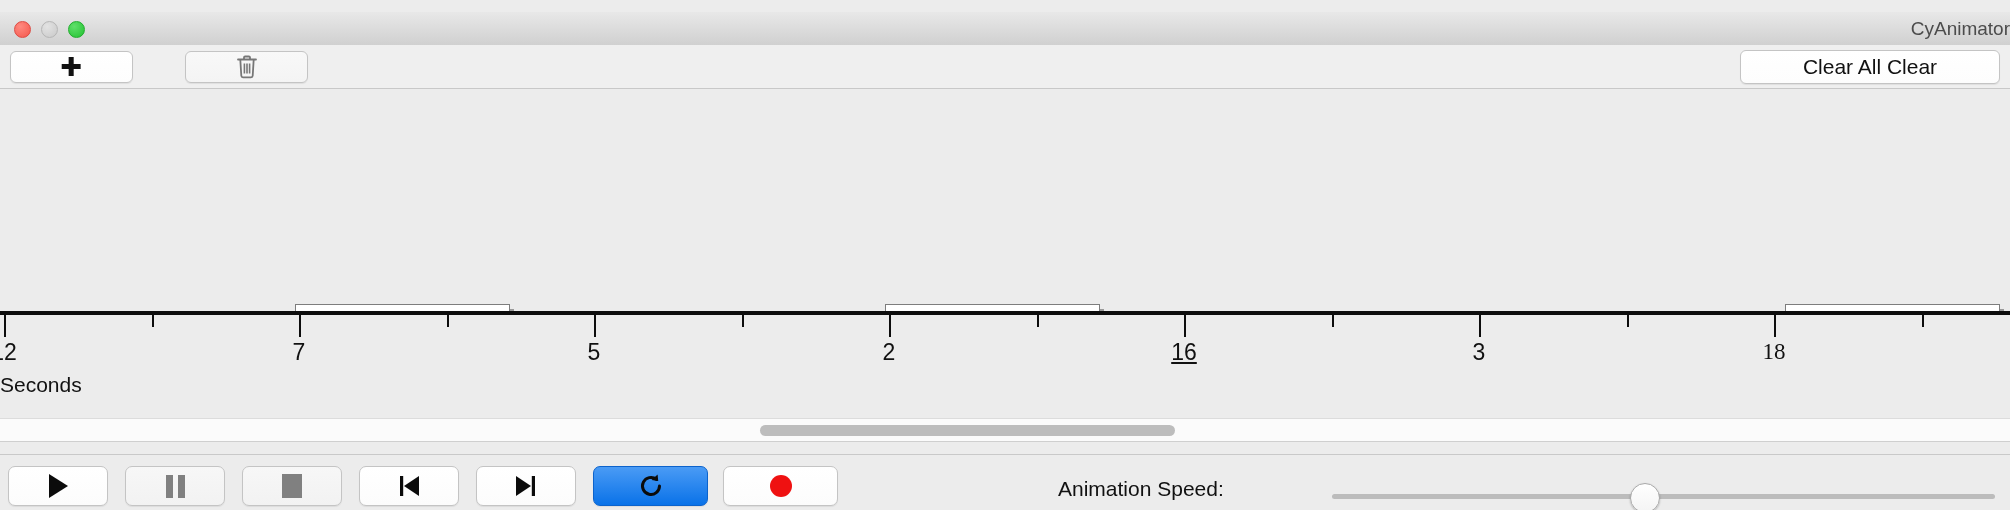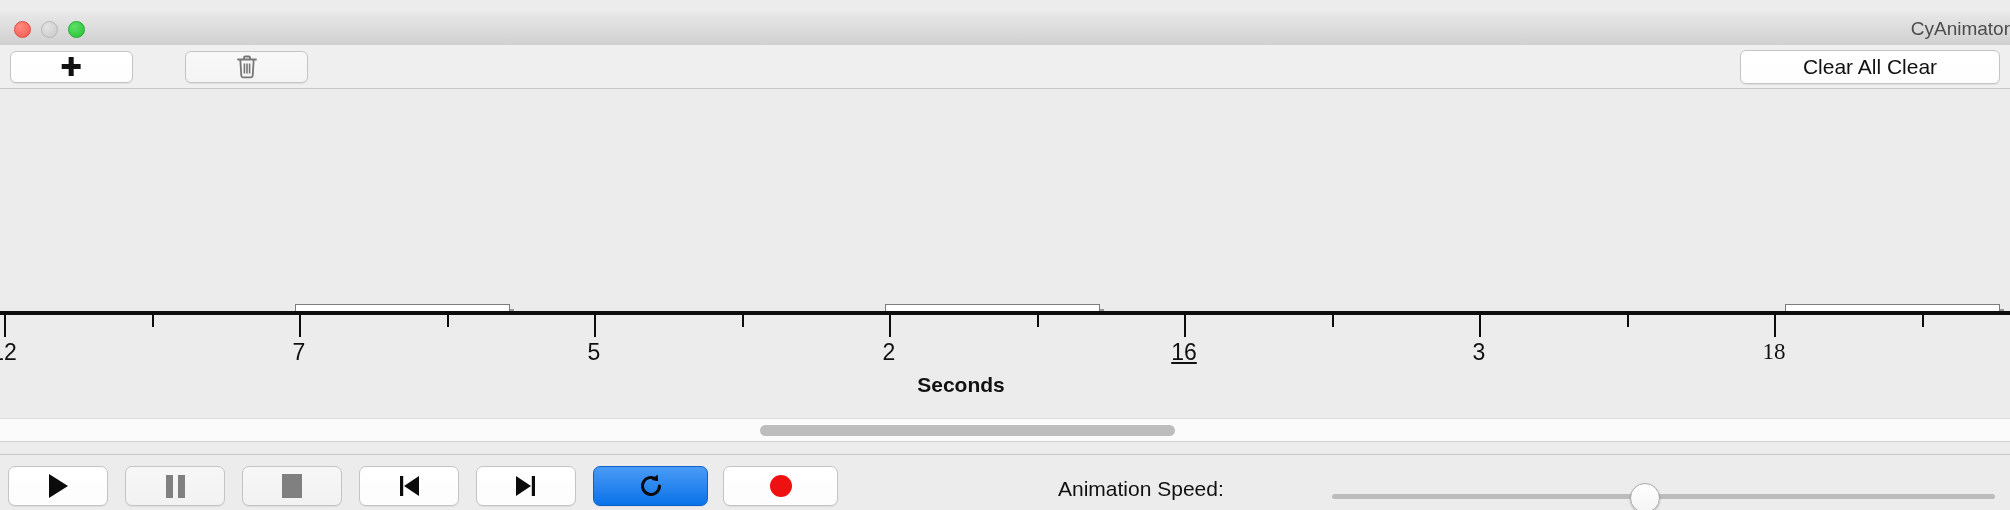--- a/index.html
+++ b/index.html
@@ -71,22 +71,22 @@
   
   .ruler{position:absolute;left:0;top:311px;width:2010px;height:106px;
     background:#ececec;}
   .ruler .axis{position:absolute;left:0;top:0;width:2010px;height:4px;
     background:#0d0d0d;}
   .tick{position:absolute;top:4px;width:2px;background:#0d0d0d;}
   .tick.major{height:22px;}
   .tick.minor{height:12px;}
   .tlabel{position:absolute;top:28px;font-size:23px;color:#111;
     transform:translateX(-50%);white-space:nowrap;}
-  .axis-title{position:absolute;top:62px;width:1922px;text-align:center;
-    font-size:21px;color:#111;font-weight:bold;}
+  .axis-title{position:absolute;top:62px;width:1922px;text-align:left;
+    font-size:21px;color:#111;}
 
   
   .scrollrow{position:absolute;left:0;top:418px;width:2010px;height:22px;
     background:#fbfbfb;border-top:1px solid #dcdcdc;border-bottom:1px solid #cfcfcf;}
   .scrollthumb{position:absolute;left:760px;top:6px;width:415px;height:11px;
     background:#bdbdbd;border-radius:6px;}
 
   
   .controls{position:absolute;left:0;top:441px;width:2010px;height:69px;
     background:#ececec;border-top:1px solid #c9c9c9;margin-top:13px;}

